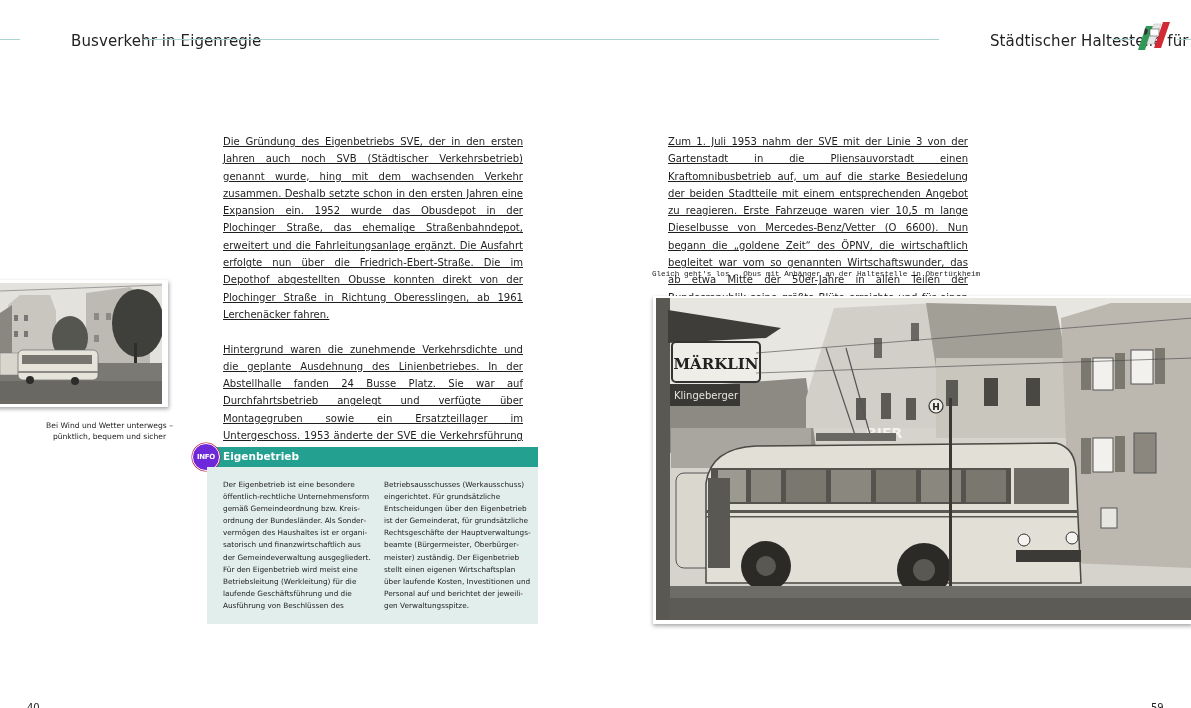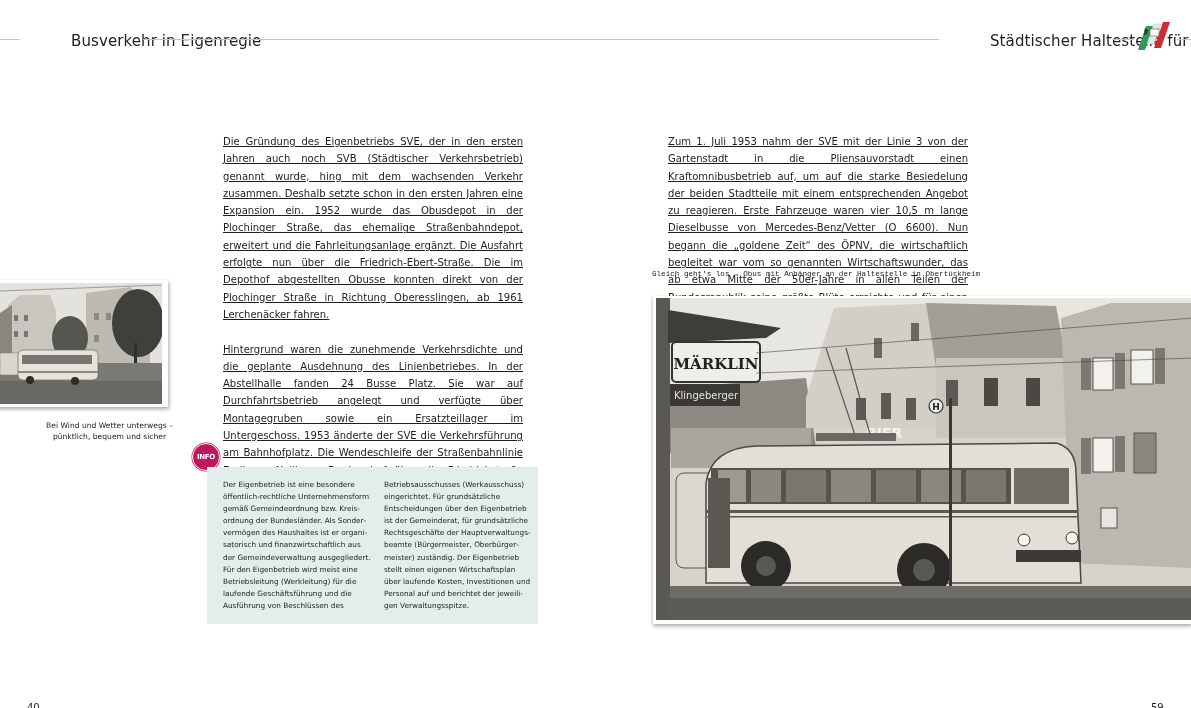--- a/index.html
+++ b/index.html
@@ -26,21 +26,21 @@
     position:absolute; left:4px; top:3px; width:162px; height:121px; overflow:hidden;
     background:linear-gradient(180deg,#e7e6e2 0%,#d9d7d1 45%,#8e8c86 70%,#6f6d68 100%);
   }
   .caption-small { position:absolute; left:42px; top:421px; font-size:7.6px; line-height:10.5px; color:#222;text-align:center; }
 
   .info-box { position:absolute; left:207px; top:447px; width:331px; height:177px; }
   .info-head { position:absolute; left:0; top:0; width:331px; height:20px; background:#23a08f; }
   .info-title { position:absolute; left:16px; top:3px; font-size:10.5px; color:#fff; font-weight:bold; }
   .info-badge {
     position:absolute; left:-15px; top:-4px; width:26px; height:26px; border-radius:50%;
-    background:#be185d; border:1.5px solid #fff; box-shadow:0 0 0 0.5px #c8163d;
+    background:#6d28d9; border:1.5px solid #fff; box-shadow:0 0 0 0.5px #c8163d;
     color:#fff; font-size:7px; font-weight:bold; text-align:center; line-height:26px; letter-spacing:-0.3px;
   }
   .info-body { position:absolute; left:0; top:20px; width:331px; height:157px; background:#e2eeec; }
   .info-col {
     position:absolute; top:12px; width:148px; font-size:7.3px; line-height:12.1px; color:#222;
   }
 
   .caption-large { position:absolute; left:652px; top:270px; font-size:7.6px; color:#222; white-space:nowrap;font-family:Liberation Mono, monospace; }
 
   .photo-large {
@@ -101,20 +101,23 @@
       <rect x="18" y="88" width="80" height="2" fill="#8c8a84"></rect>
       <circle cx="30" cy="97" r="4" fill="#2c2c2a"></circle>
         <circle cx="75" cy="98" r="4" fill="#2c2c2a"></circle>
       <line x1="0" y1="8" x2="162" y2="2" stroke="#555" stroke-width="0.5"></line>
     </svg>
   </div>
 </div>
 <div class="caption-small" style="width:135px;">Bei Wind und Wetter unterwegs – pünktlich, bequem und sicher</div>
 
 <div class="info-box">
+  <div class="info-head">
+    <span class="info-title">Eigenbetrieb</span>
+  </div>
   <div class="info-badge">INFO</div>
   <div class="info-body">
     <div class="info-col" style="left:16px;">Der Eigenbetrieb ist eine besondere öffentlich-rechtliche Unternehmensform gemäß Gemeindeordnung bzw. Kreis­ordnung der Bundesländer. Als Sonder­vermögen des Haushaltes ist er organi­satorisch und finanzwirtschaftlich aus der Gemeindeverwaltung ausgeglie­dert. Für den Eigenbetrieb wird meist eine Betriebsleitung (Werkleitung) für die laufende Geschäftsführung und die Ausführung von Beschlüssen des</div>
     <div class="info-col" style="left:177px;">Betriebsausschusses (Werkausschuss) eingerichtet. Für grundsätzliche Entscheidungen über den Eigenbetrieb ist der Gemeinderat, für grundsätzliche Rechtsgeschäfte der Hauptverwaltungs­beamte (Bürgermeister, Oberbürger­meister) zuständig. Der Eigenbetrieb stellt einen eigenen Wirtschaftsplan über laufende Kosten, Investitionen und Personal auf und berichtet der jeweili­gen Verwaltungsspitze.</div>
   </div>
 </div>
 
 <div class="body-text" style="left:652px;top:117px;width:332px;">
   <p>Zum 1. Juli 1953 nahm der SVE mit der Linie 3 von der Gartenstadt in die Pliensauvorstadt einen Kraftomnibusbetrieb auf, um auf die starke Besiede­lung der beiden Stadtteile mit einem entsprechenden Angebot zu reagie­ren. Erste Fahrzeuge waren vier 10,5 m lange Dieselbusse von Mercedes-Benz/Vetter (O 6600). Nun begann die „goldene Zeit“ des ÖPNV, die wirtschaftlich begleitet war vom so genannten Wirtschaftswunder, das ab etwa Mitte der 50er-Jahre in allen Teilen der Bundesrepublik seine größte Blüte erreichte und für einen enormen Wohlstandsschub sorgte.</p>
 </div>

